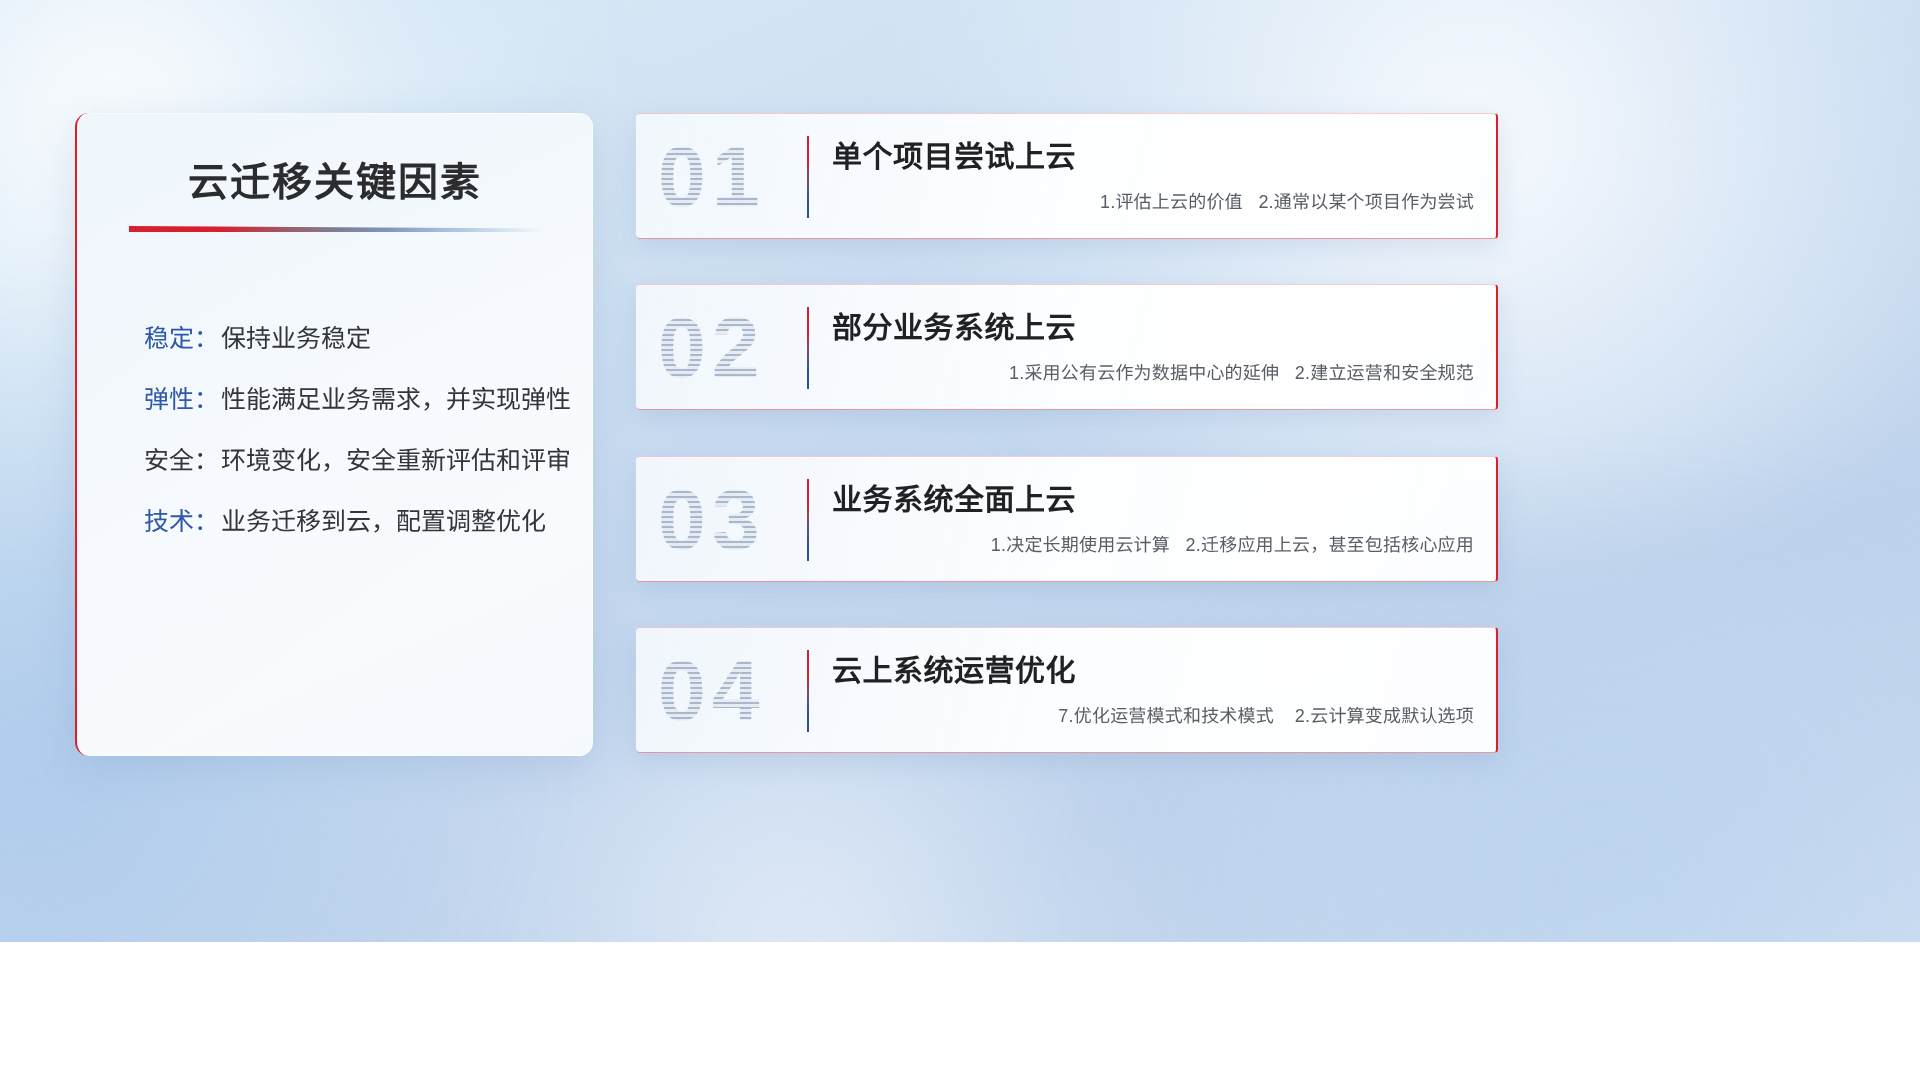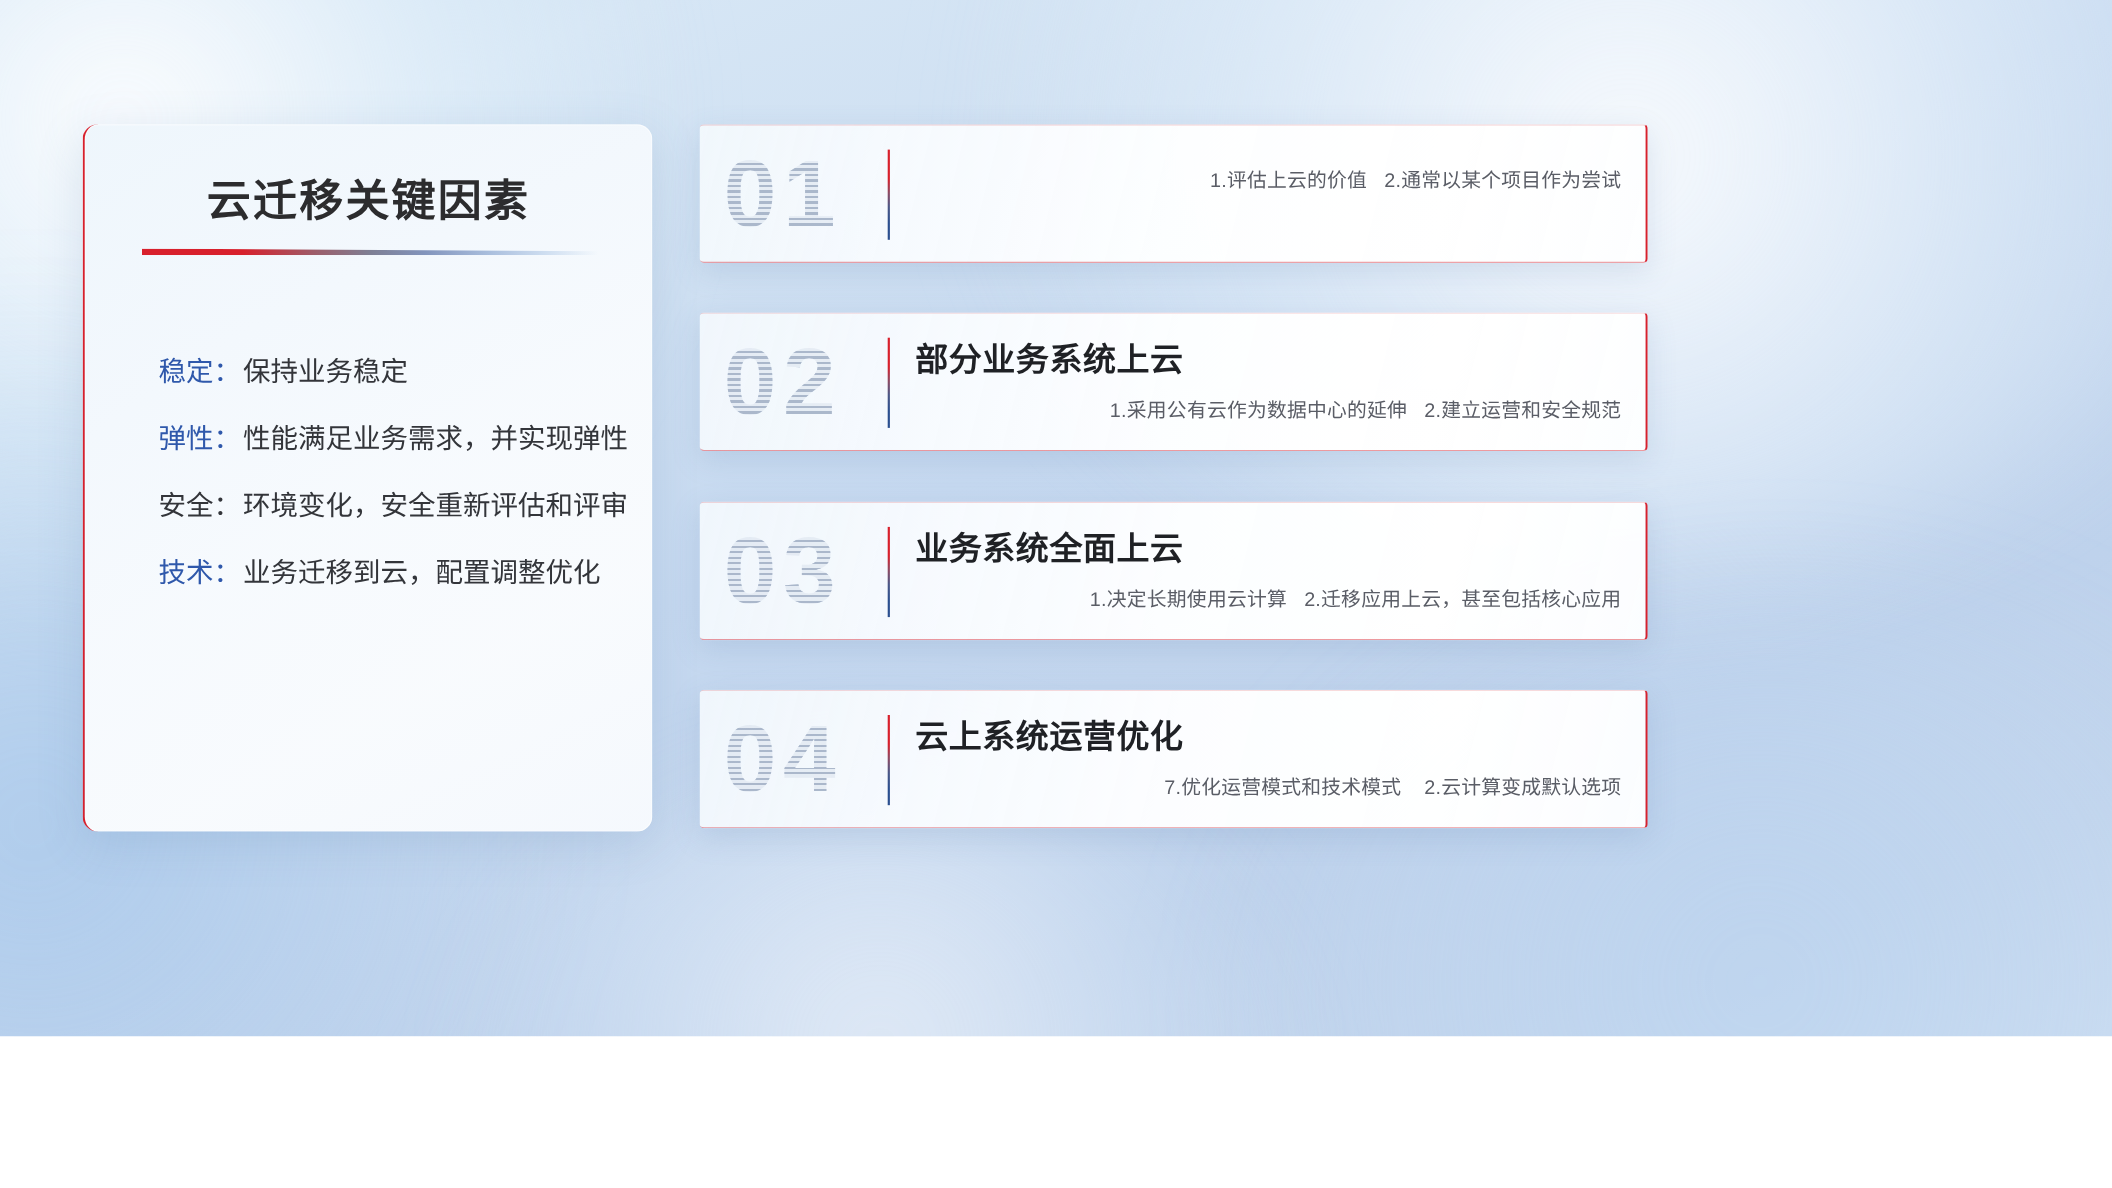--- a/index.html
+++ b/index.html
@@ -219,20 +219,21 @@
 
 
     </div>
   </section>
 
   <section class="step-card" id="step-card-0">
     <span class="step-number-shadow">01</span>
     <span class="step-number">01</span>
     <span class="step-divider"></span>
     <div class="step-body">
+      <div class="step-title">单个项目尝试上云</div>
       <div class="step-desc">1.评估上云的价值   2.通常以某个项目作为尝试</div>
     </div>
   </section>
 
   <section class="step-card" id="step-card-1">
     <span class="step-number-shadow">02</span>
     <span class="step-number">02</span>
     <span class="step-divider"></span>
     <div class="step-body">
       <div class="step-title">部分业务系统上云</div>

